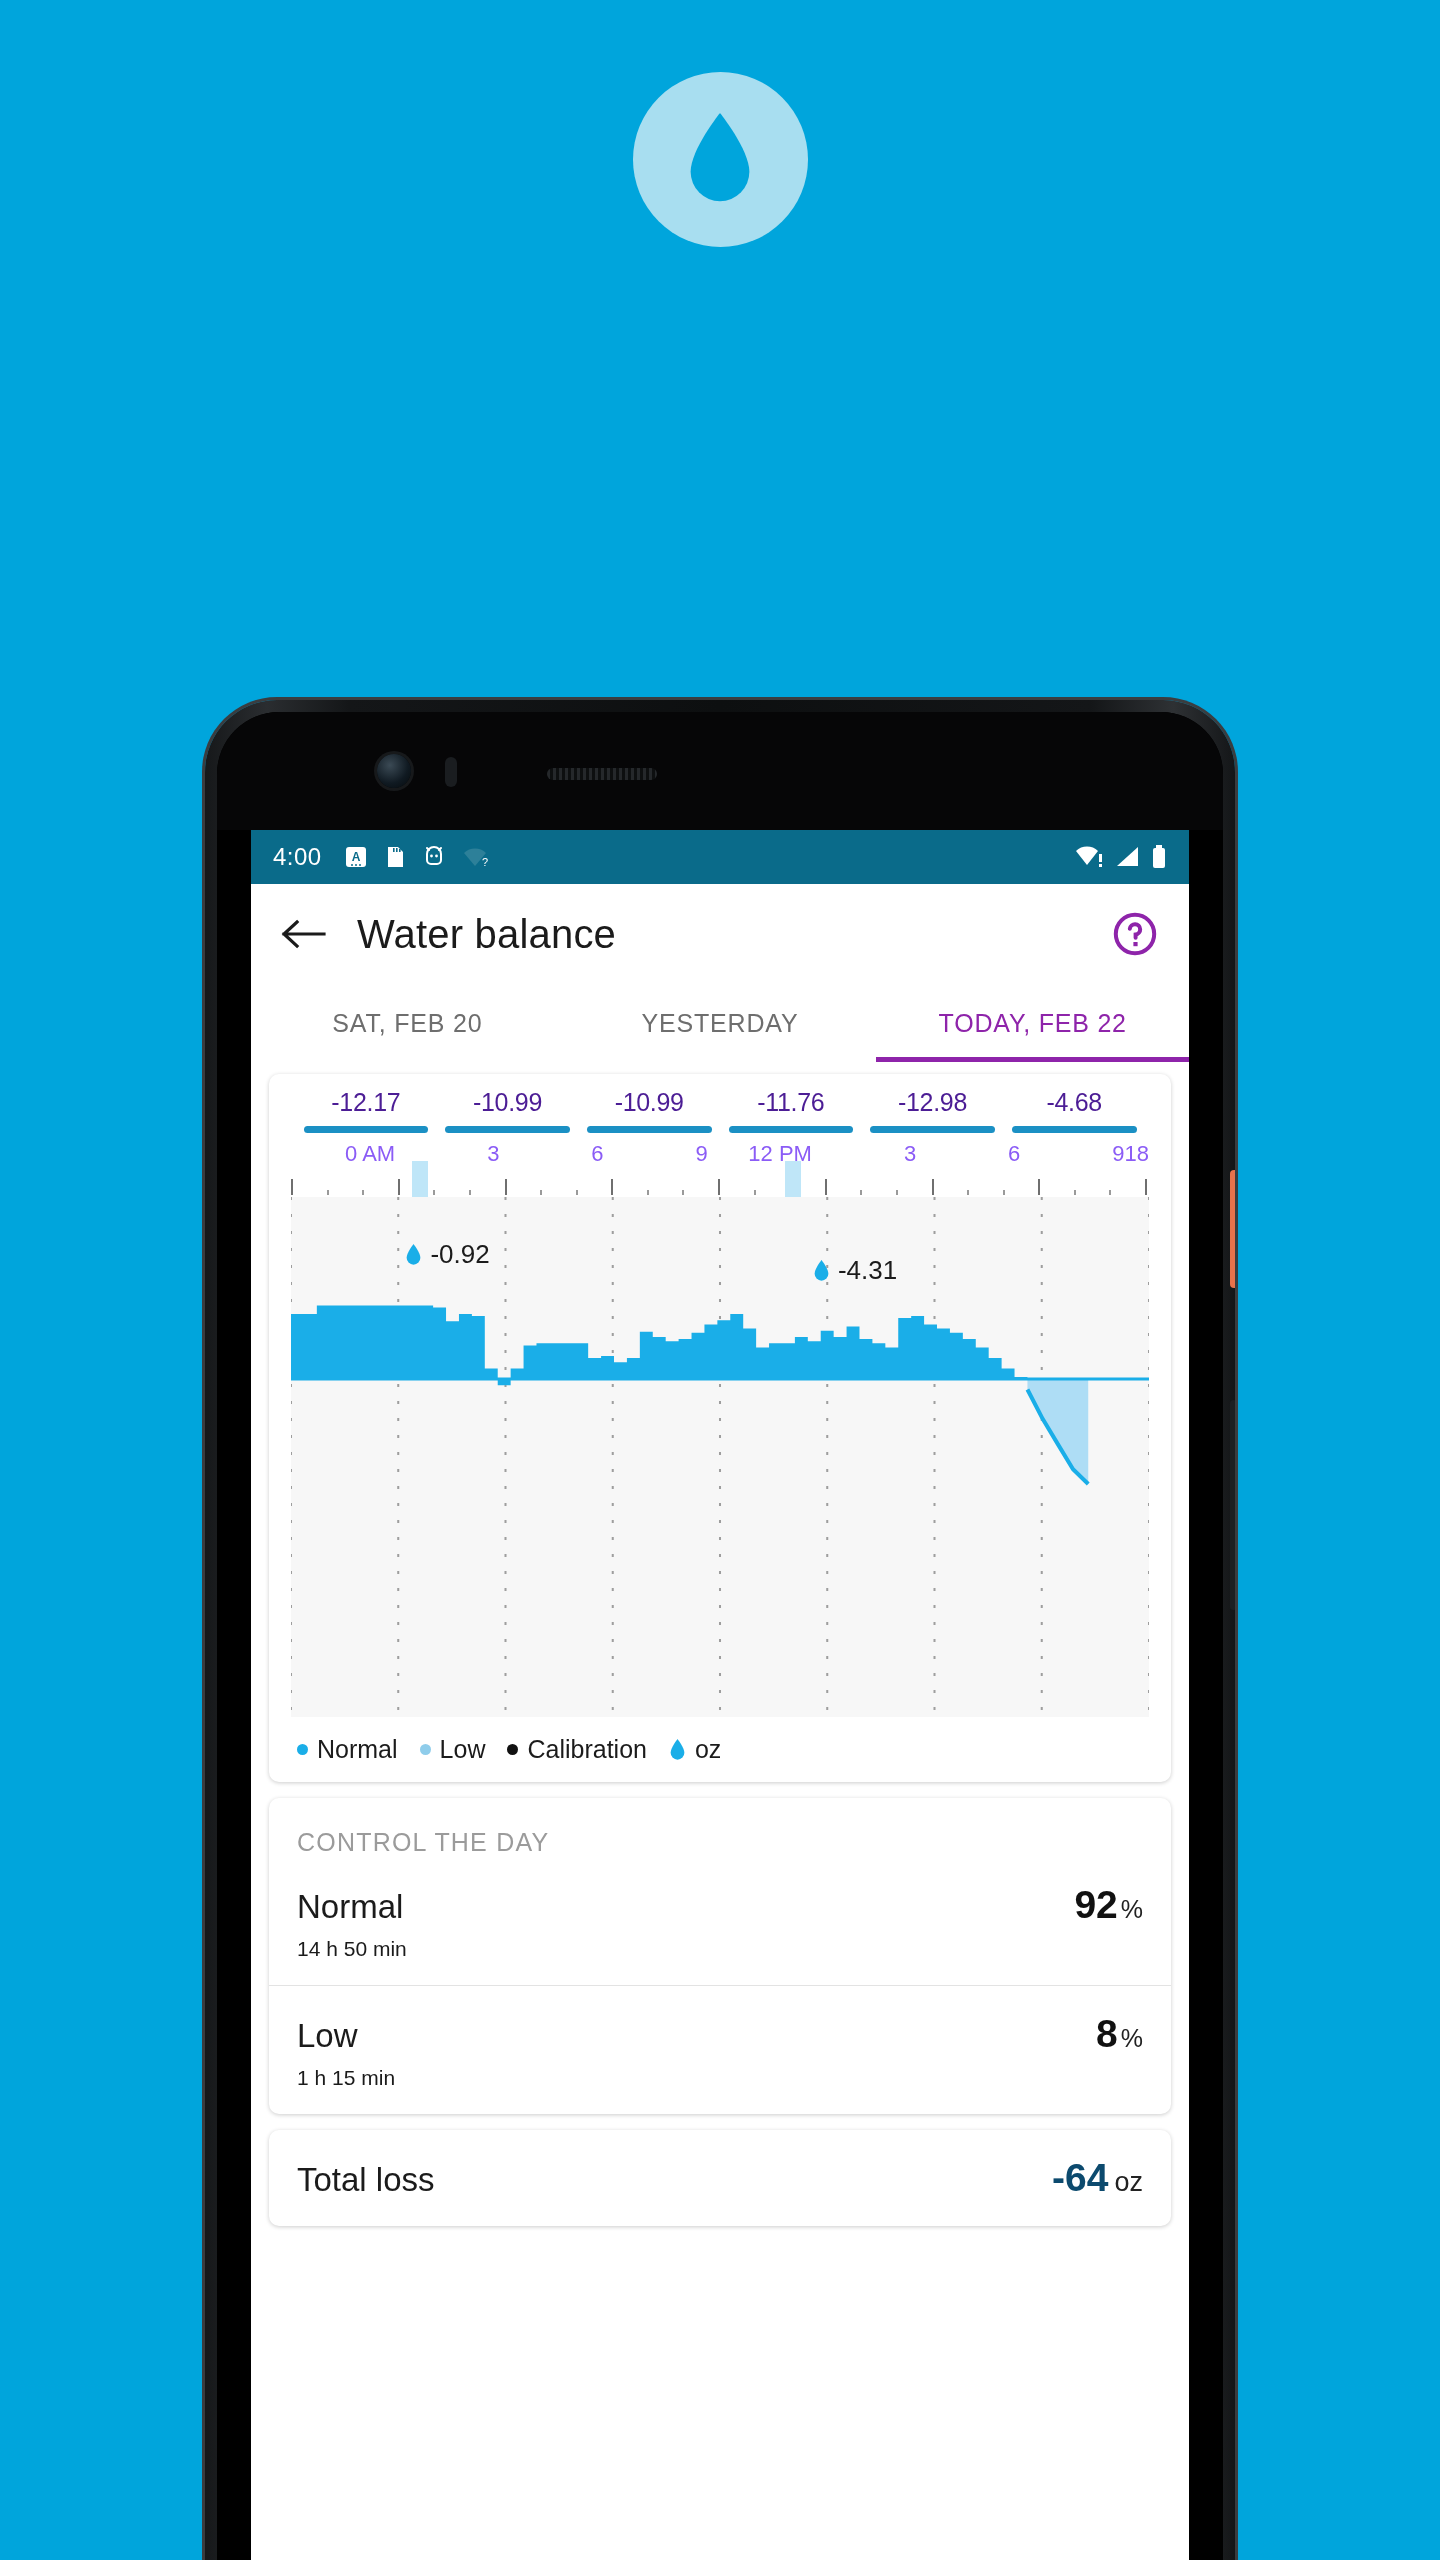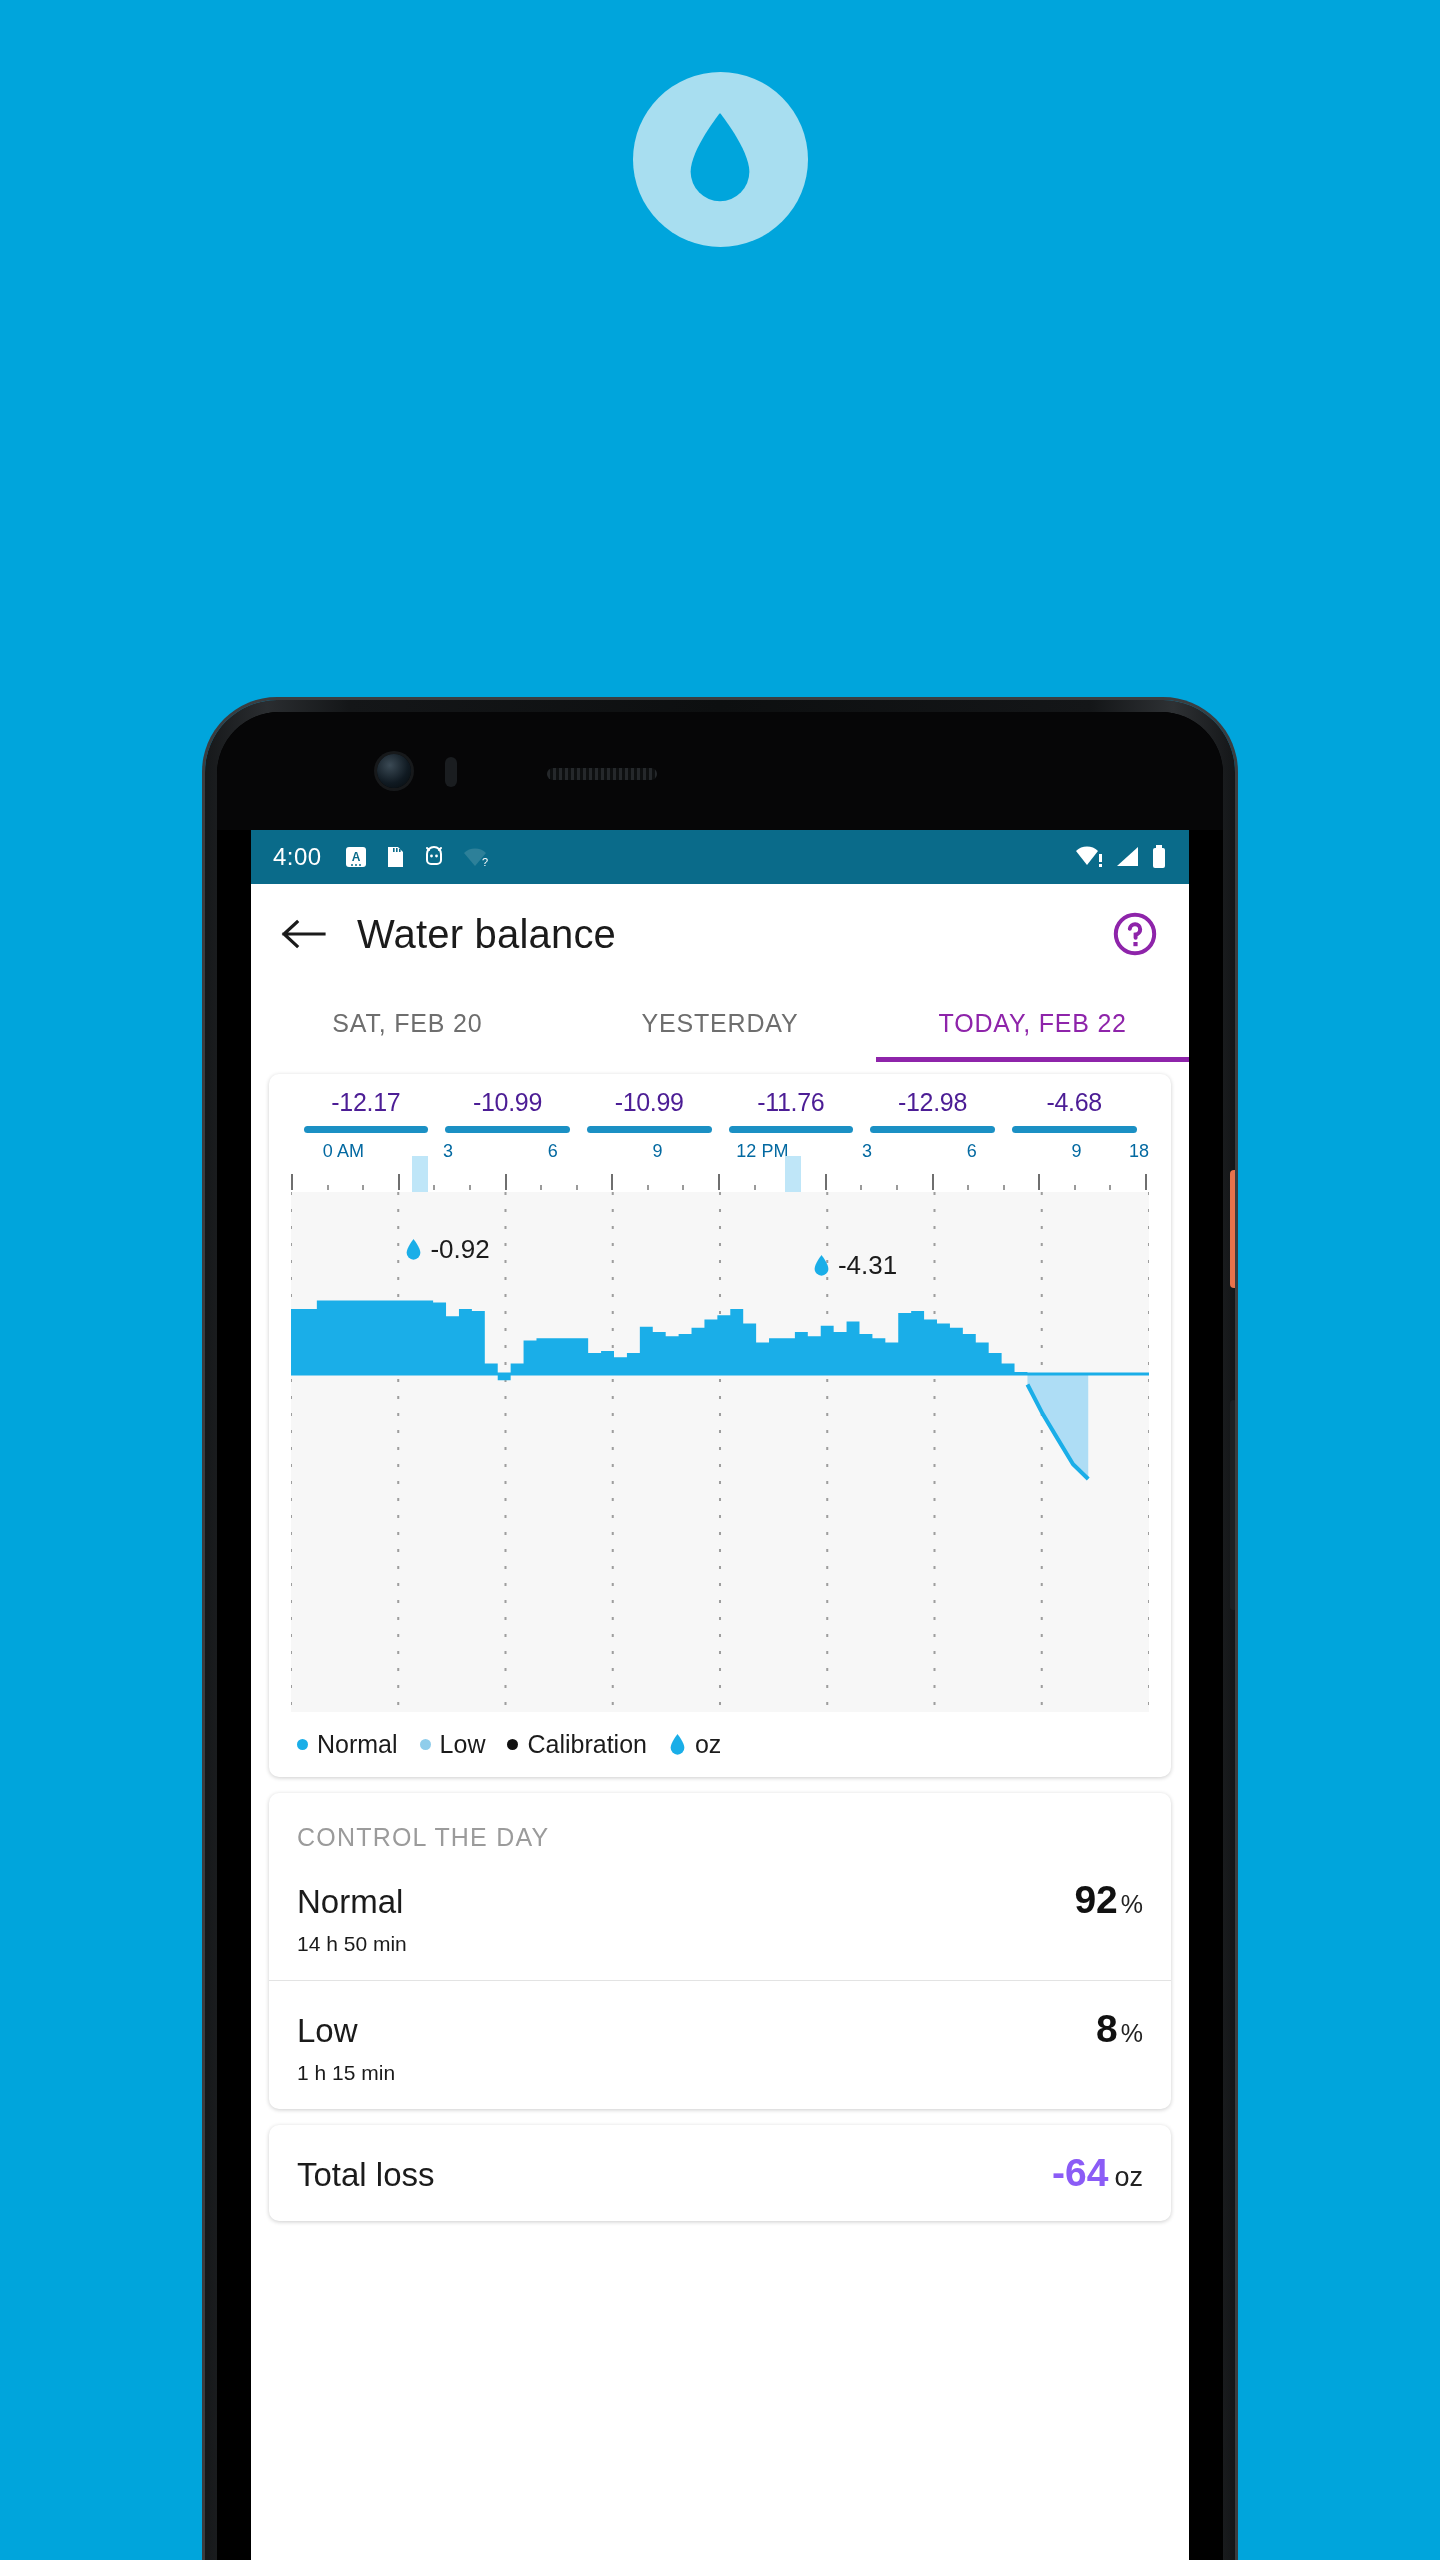--- a/index.html
+++ b/index.html
@@ -148,21 +148,21 @@
   .summary-val{ font-size:25px; color:#4c1d95; letter-spacing:-0.3px; }
   .summary-bar{
     margin-top:9px; height:7px; width:88%; border-radius:4px;
     background:#1B90C4;
   }
 
   .axis-row{
     display:flex; padding:8px 22px 0 22px; position:relative;
   }
   .axis-label{
-    flex:1; font-size:18px; color:#0369a1; text-align:center;
+    flex:1; font-size:22px; color:#8b5cf6; text-align:right;
   }
   .axis-label:last-child{ flex:0 0 auto; }
 
   .ticks{
     position:relative; height:26px; margin:4px 22px 0 22px;
   }
   .tick{
     position:absolute; bottom:2px; width:2px; background:#9a9a9a;
   }
   .tick.major{ height:16px; background:#6f6f6f; }
@@ -211,21 +211,21 @@
   .stat-top{ display:flex; align-items:baseline; }
   .stat-name{ font-size:33px; color:#1b1b1b; }
   .stat-sp{ flex:1; }
   .stat-val{ font-size:39px; color:#111; font-weight:bold; }
   .stat-unit{ font-size:25px; color:#222; margin-left:3px; }
   .stat-sub{ font-size:21px; color:#1b1b1b; margin-top:10px; }
 
   .total-card{ padding:26px 28px 26px 28px; }
   .total-row{ display:flex; align-items:baseline; }
   .total-name{ font-size:33px; color:#1b1b1b; }
-  .total-val{ font-size:39px; color:#8b5cf6; font-weight:bold; }
+  .total-val{ font-size:39px; color:#0c4a6e; font-weight:bold; }
   .total-unit{ font-size:27px; color:#222; margin-left:6px; }
 
   
   .side-power{
     position:absolute; right:-4px; top:470px;
     width:9px; height:118px; border-radius:4px;
     background:#E8724B;
   }
   .side-vol{
     position:absolute; right:-2px; top:700px;

